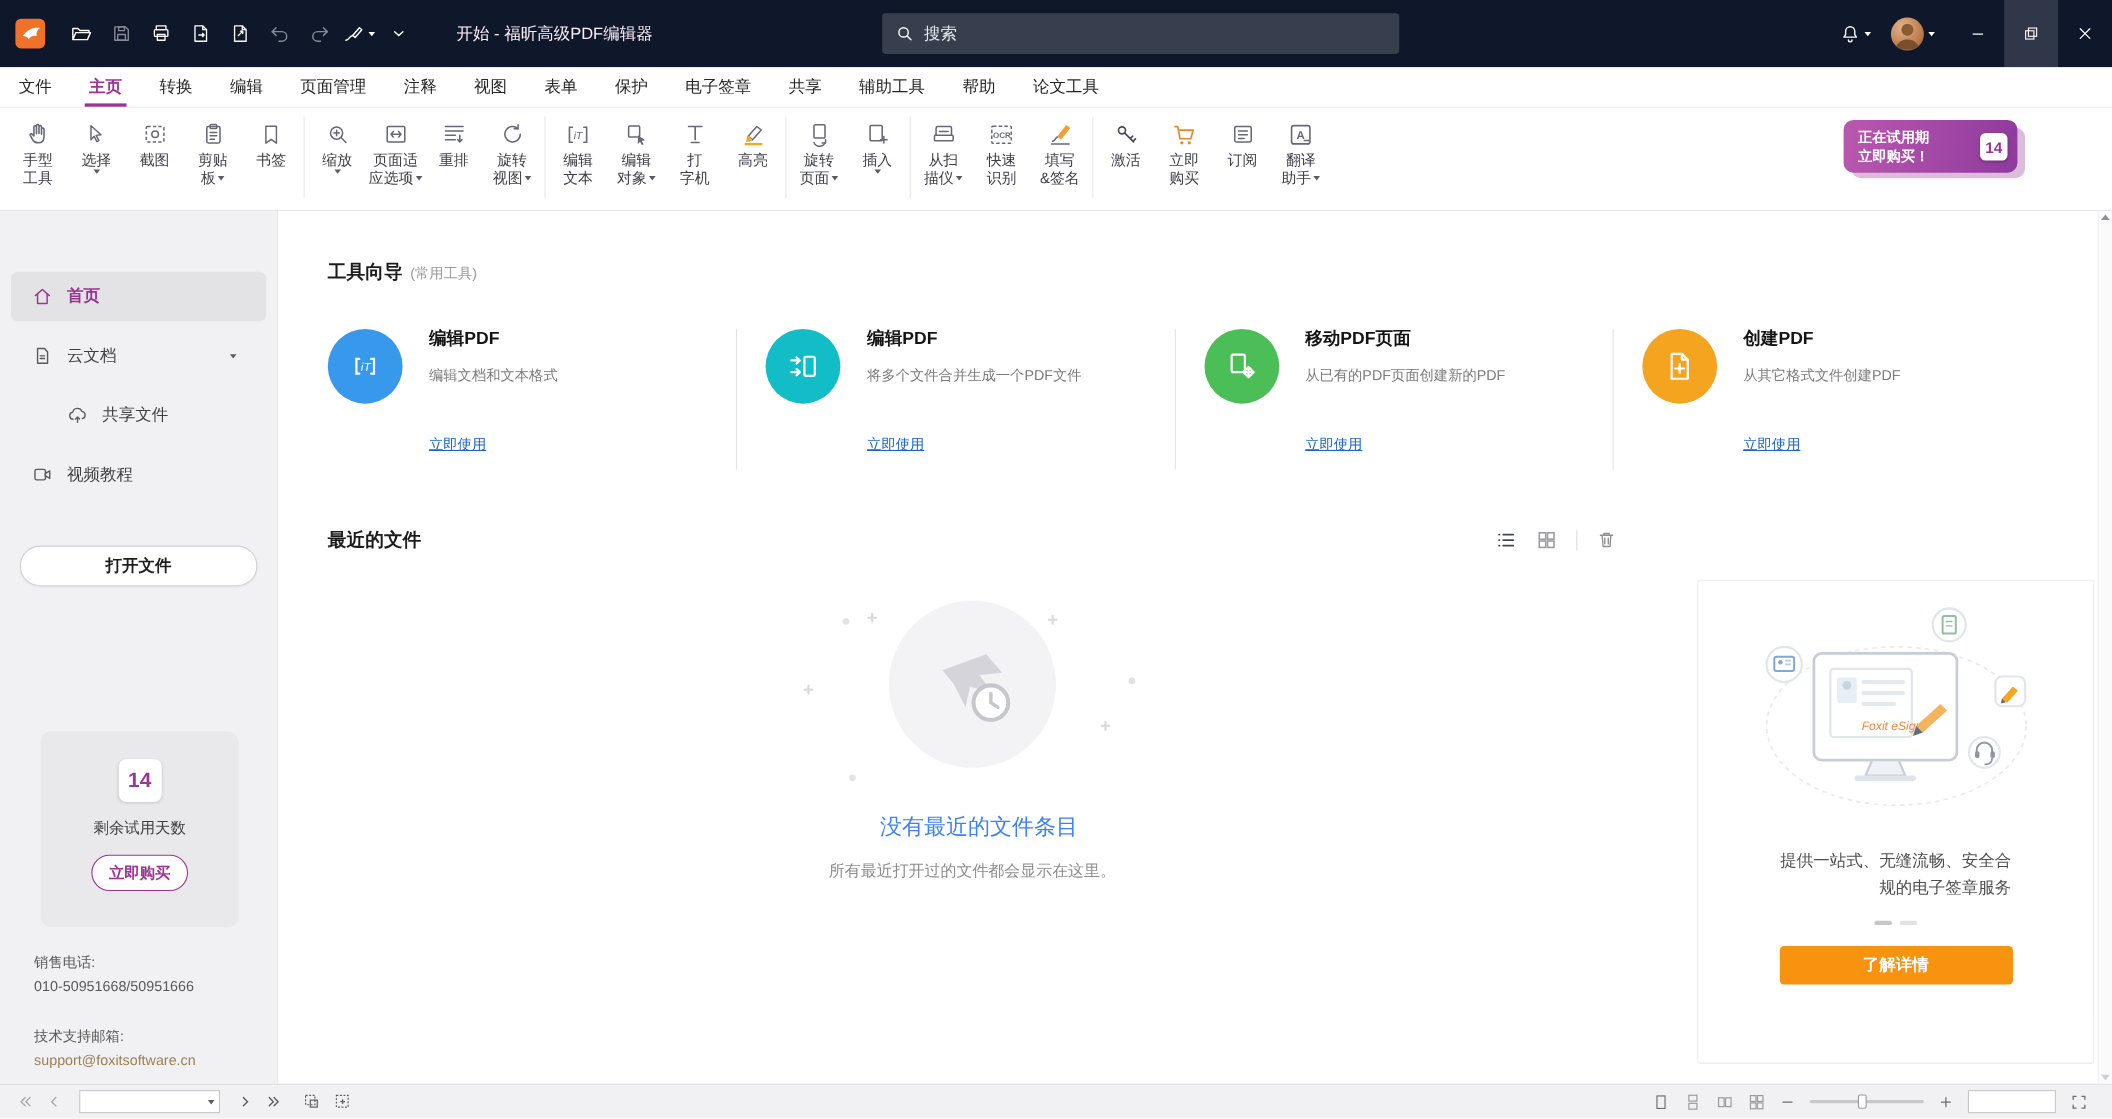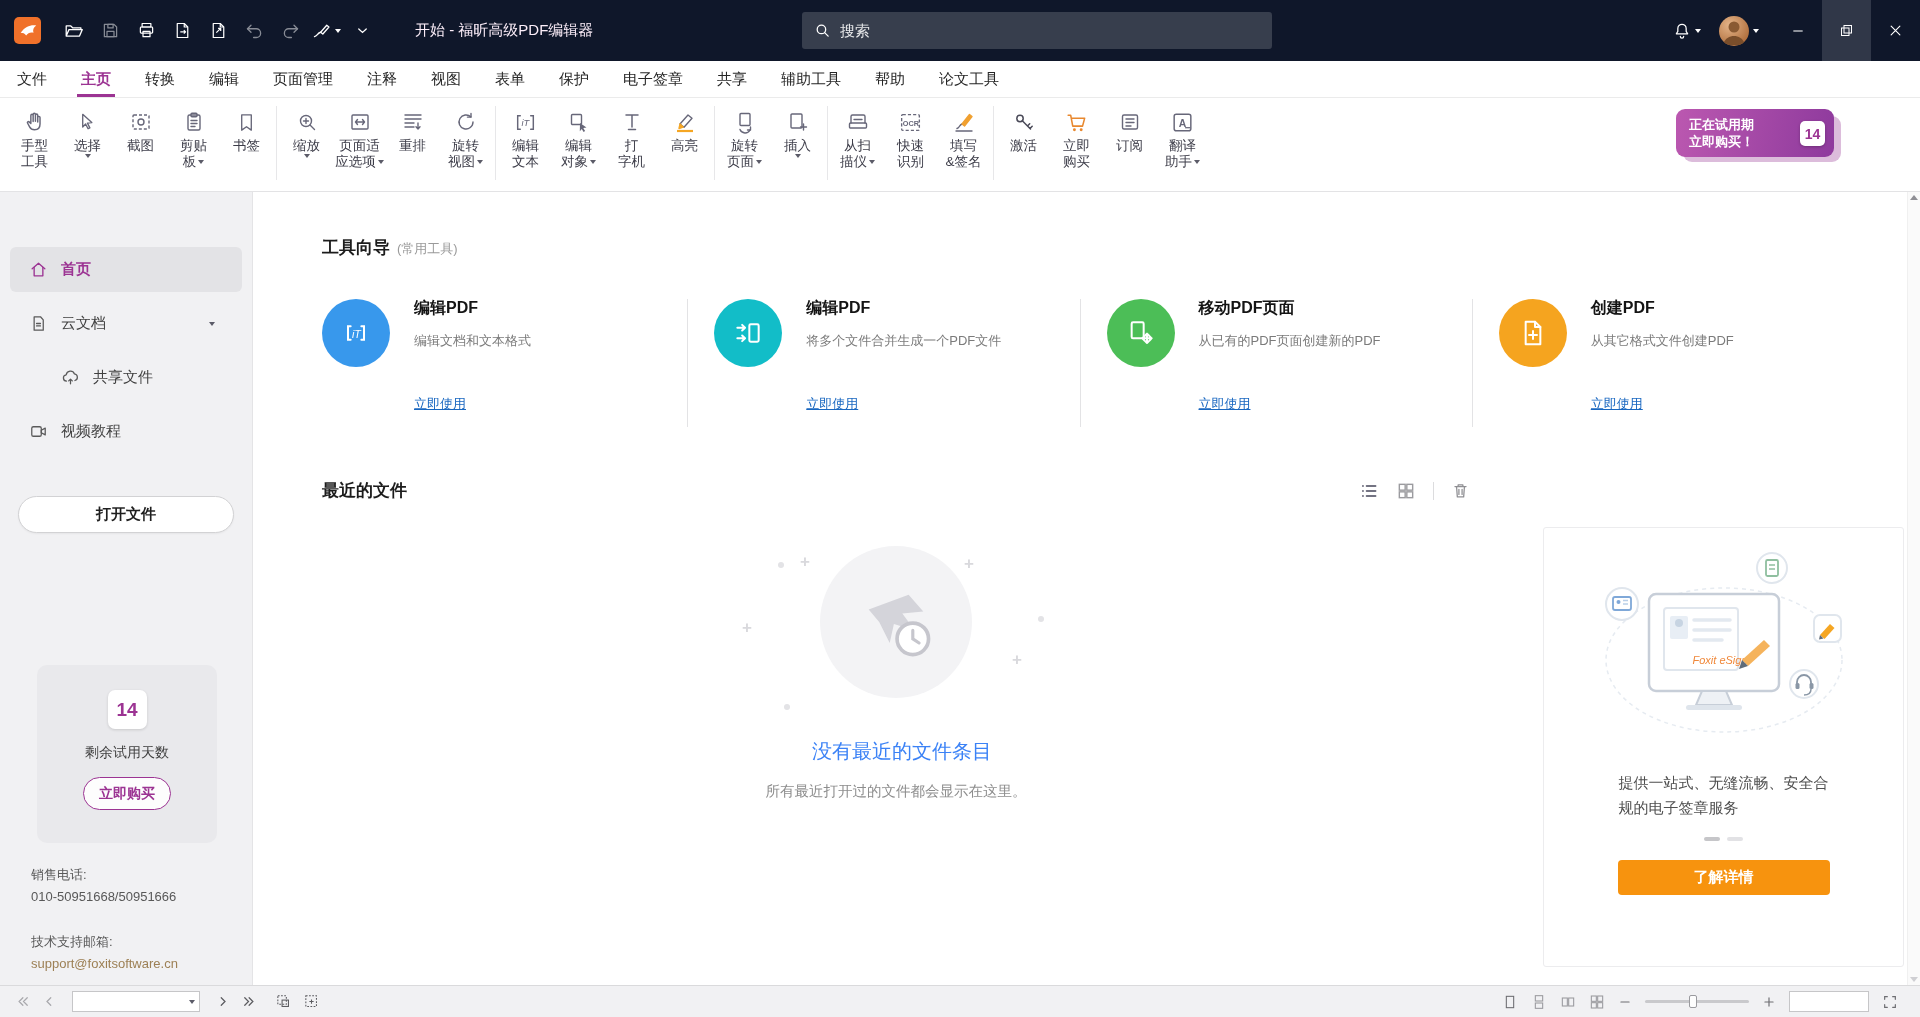--- a/index.html
+++ b/index.html
@@ -52,21 +52,21 @@
   .open-file-btn{margin:42px 18px 0;height:37px;background:#fff;border:1px solid #d2d2d4;border-radius:19px;display:flex;align-items:center;justify-content:center;font-size:15px;font-weight:bold;color:#1e1e1e;box-shadow:0 1px 2px rgba(0,0,0,.05);}
   .trial-card{position:absolute;left:37px;right:35px;top:473px;height:178px;background:#e9e9ec;border-radius:10px;text-align:center;}
   .trial-card .tdays{width:39px;height:39px;background:#fff;border-radius:7px;color:#9C3493;font-size:19px;font-weight:bold;margin:25px auto 0;display:flex;align-items:center;justify-content:center;box-shadow:0 1px 3px rgba(0,0,0,.14);}
   .trial-card .tlabel{margin-top:15px;font-size:14px;color:#3e3e3e;}
   .trial-card .tbuy{margin:15px auto 0;width:88px;height:33px;background:#fdfdfd;border:1px solid #9C3493;border-radius:17px;color:#9C3493;font-size:14px;font-weight:bold;display:flex;align-items:center;justify-content:center;}
   .contact{position:absolute;left:31px;top:672px;font-size:13px;color:#585858;line-height:22px;}
   .contact .block2{margin-top:23px;}
   .contact .email{color:#9d8055;}
 
   
-  .main{flex:1;position:relative;background:#fff;min-width:0;padding-left:24px;}
+  .main{flex:1;position:relative;background:#fff;min-width:0;}
   .scrollstrip{position:absolute;top:0;right:0;bottom:0;width:13px;background:#fafafa;border-left:1px solid #f0f0f0;display:flex;flex-direction:column;justify-content:space-between;align-items:center;padding:3px 0;}
   .sarrow{width:0;height:0;border-left:4px solid transparent;border-right:4px solid transparent;}
   .sarrow.up{border-bottom:5px solid #8f8f95;}
   .sarrow.down{border-top:5px solid #cfcfd3;}
   .main-inner{padding:44px 60px 0 45px;height:100%;}
   .tools-heading{display:flex;align-items:baseline;gap:7px;}
   .tools-heading .h{font-size:17px;font-weight:bold;color:#1c1c1c;}
   .tools-heading .sub{font-size:13px;color:#9a9a9a;}
   .cards{display:flex;margin-top:34px;align-items:stretch;margin-right:10px;}
   .card{flex:1;display:flex;gap:24px;padding-right:10px;}
@@ -82,21 +82,21 @@
   .recent-tools{margin-left:auto;display:flex;align-items:center;gap:17px;}
   .rt-sep{width:1px;height:18px;background:#dcdcde;}
   .empty{display:flex;flex-direction:column;align-items:center;margin-top:44px;}
   .empty-gfx{position:relative;width:340px;height:168px;display:flex;justify-content:center;}
   .empty-circle{width:152px;height:152px;border-radius:50%;background:#f3f3f5;display:flex;align-items:center;justify-content:center;}
   .spark{position:absolute;color:#d9d9dd;font-size:17px;font-weight:bold;}
   .sparkdot{position:absolute;width:6px;height:6px;border-radius:50%;background:#e3e3e6;}
   .empty-title{margin-top:24px;font-size:20px;color:#3b82f6;margin-left:12px;}
   .empty-sub{margin-top:17px;font-size:14.5px;color:#8d8d8d;}
   .promo{position:absolute;top:335px;right:16px;width:361px;height:440px;background:#fff;border:1px solid #ececee;border-radius:3px;display:flex;flex-direction:column;align-items:center;}
-  .promo-text{margin-top:10px;text-align:left;font-size:15px;color:#4f4f4f;line-height:25px;}
+  .promo-text{margin-top:10px;text-align:right;font-size:15px;color:#4f4f4f;line-height:25px;}
   .promo-dots{margin-top:17px;display:flex;gap:7px;}
   .pdot{width:16px;height:4px;border-radius:2px;background:#c6c6c9;}
   .pdot.dim{background:#e2e2e5;}
   .promo-btn{margin-top:19px;width:212px;height:35px;background:#F7930E;border-radius:4px;color:#fff;font-size:15px;font-weight:bold;display:flex;align-items:center;justify-content:center;}
 
   
   .statusbar{height:32px;background:#f1f1f3;border-top:1px solid #dadadc;display:flex;align-items:center;padding:0 22px 0 16px;flex:none;gap:11px;}
   .sb-ico{display:flex;align-items:center;justify-content:center;}
   .page-input-wrap{position:relative;width:128px;height:21px;margin:0 4px;}
   .page-input-wrap input{width:100%;height:100%;border:1px solid #c6c6c8;background:#fff;outline:none;font-size:12px;padding:0 16px 0 6px;font-family:inherit;}

